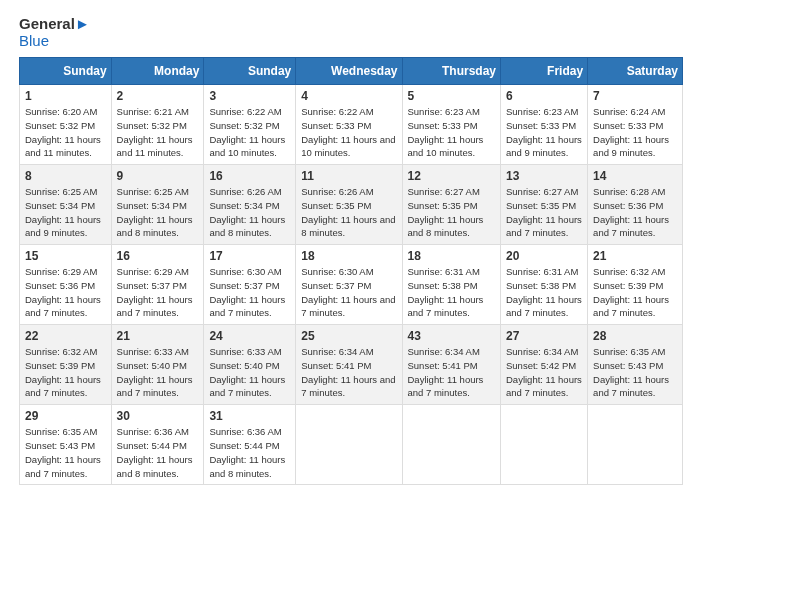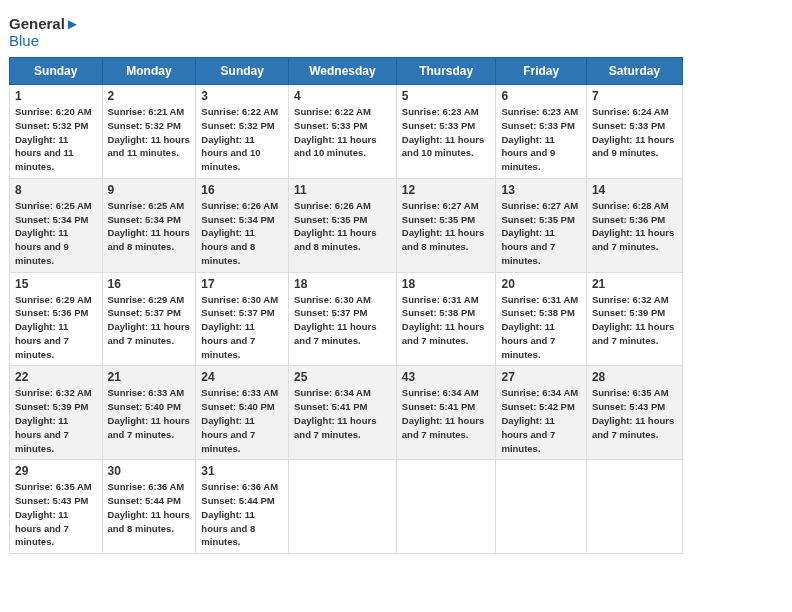--- a/index.html
+++ b/index.html
@@ -5,21 +5,21 @@
     * { box-sizing: border-box; margin: 0; padding: 0; }
     body {
       font-family: Arial, sans-serif;
       background: #fff;
       width: 792px;
       height: 612px;
       overflow: hidden;
     }
     .container {
       width: 699px;
-      padding: 16px 16px 8px 9px;
+      padding: 16px 16px 8px 19px;
     }
     .header-row {
       display: flex;
       justify-content: space-between;
       align-items: flex-start;
       margin-bottom: 8px;
     }
     .logo {
       display: flex;
       align-items: center;
@@ -41,21 +41,21 @@
       width: 100%;
       border-collapse: collapse;
       font-size: 10px;
     }
     thead tr {
       background-color: #2e75b6;
       color: white;
     }
     thead th {
       padding: 6px 4px;
-      text-align: center;
+      text-align: right;
       font-size: 12px;
       font-weight: bold;
       border: 1px solid #2060a0;
     }
     tbody tr {
       background-color: #fff;
     }
     tbody tr:nth-child(even) {
       background-color: #f2f2f2;
     }
@@ -68,21 +68,20 @@
       height: 74px;
     }
     .day-num {
       font-size: 12px;
       font-weight: bold;
       display: block;
       margin-bottom: 2px;
     }
     .day-info {
       line-height: 1.45;
-      font-weight: bold;
     }
   </style>
 </head>
 <body>
 
 <div class="container">
   <div class="header-row">
     <div class="logo">
     <div style="display:flex;flex-direction:column;align-items:flex-start;line-height:1.1;">
       <span style="font-size:15px;font-weight:bold;color:#333;">General<span style="color:#1a6abf;">►</span></span>

